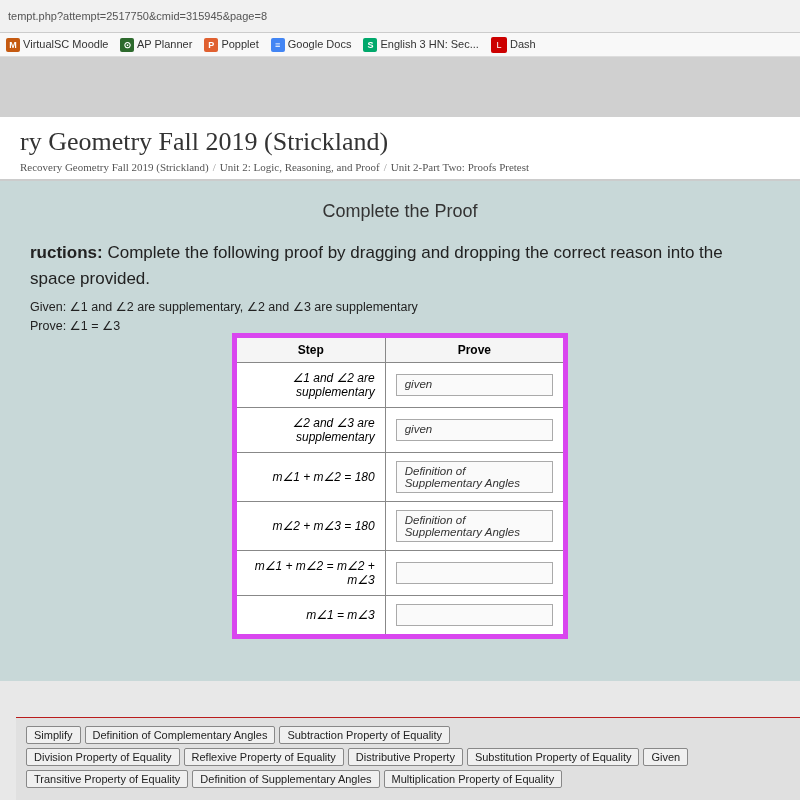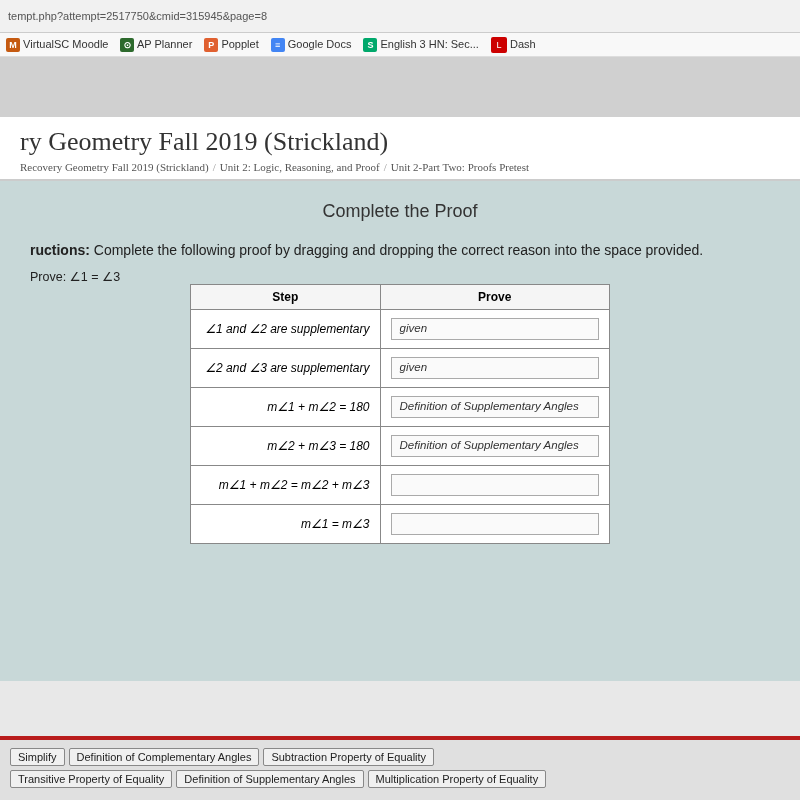--- a/index.html
+++ b/index.html
@@ -111,21 +111,21 @@
 
     .proof-title {
       text-align: center;
       font-size: 18px;
       font-weight: 400;
       color: #333;
       margin-bottom: 18px;
     }
 
     .instructions {
-      font-size: 14px;
+      font-size: 17px;
       color: #222;
       margin-bottom: 8px;
       line-height: 1.5;
     }
     .instructions strong { font-weight: bold; }
 
     .given-text {
       font-size: 12.5px;
       color: #222;
       margin-bottom: 4px;
@@ -136,23 +136,23 @@
     }
 
     
     .proof-table-wrapper {
       display: flex;
       justify-content: center;
       margin-bottom: 20px;
     }
     .proof-table {
       border-collapse: collapse;
-      width: 420px;
+      width: 336px;
       background: white;
-      border: 1px solid #d946ef;
+      border: 5px solid #d946ef;
     }
     .proof-table th {
       border: 1px solid #888;
       padding: 5px 14px;
       font-weight: bold;
       font-size: 12px;
       text-align: center;
       background: #f5f5f5;
     }
     .proof-table td {
@@ -178,25 +178,25 @@
       font-size: 11.5px;
       color: #333;
     }
     .reason-filled {
       background: #fafafa;
     }
 
     
     .options-area {
       background: #e0e0e0;
-      border-top: 4px solid #b91c1c;
+      border-top: 1px solid #b91c1c;
       padding: 8px 10px;
       position: absolute;
       bottom: 0;
-      left: 0;
+      left: 16px;
       right: 0;
     }
     .options-row {
       display: flex;
       flex-wrap: wrap;
       gap: 4px;
       margin-bottom: 4px;
     }
     .option-tag {
       border: 1px solid #888;
@@ -257,20 +257,23 @@
 </div>
 
 <div class="thin-sep"></div>
 
 <div class="main-content">
   <div class="proof-title">Complete the Proof</div>
 
   <div class="instructions">
     <strong>ructions:</strong>
     <span>Complete the following proof by dragging and dropping the correct reason into the space provided.</span>
+  </div>
+  <div class="given-text">
+    <span>Given: ∠1 and ∠2 are supplementary, ∠2 and ∠3 are supplementary</span>
   </div>
   <div class="prove-text">
     <span>Prove: ∠1 = ∠3</span>
   </div>
 
   <div class="proof-table-wrapper">
     <table class="proof-table">
       <thead>
         <tr>
           <th class="step-col">Step</th>
@@ -318,18 +321,25 @@
     </table>
   </div>
 </div>
 
 <div class="options-area">
   <div class="options-row" id="options-row-0">
       <span class="option-tag">Simplify</span>
       <span class="option-tag">Definition of Complementary Angles</span>
       <span class="option-tag">Subtraction Property of Equality</span>
     </div>
+  <div class="options-row" id="options-row-1">
+      <span class="option-tag">Division Property of Equality</span>
+      <span class="option-tag">Reflexive Property of Equality</span>
+      <span class="option-tag">Distributive Property</span>
+      <span class="option-tag">Substitution Property of Equality</span>
+      <span class="option-tag">Given</span>
+    </div>
   <div class="options-row" id="options-row-2">
       <span class="option-tag">Transitive Property of Equality</span>
       <span class="option-tag">Definition of Supplementary Angles</span>
       <span class="option-tag">Multiplication Property of Equality</span>
     </div>
 </div>
 
 </body></html>

